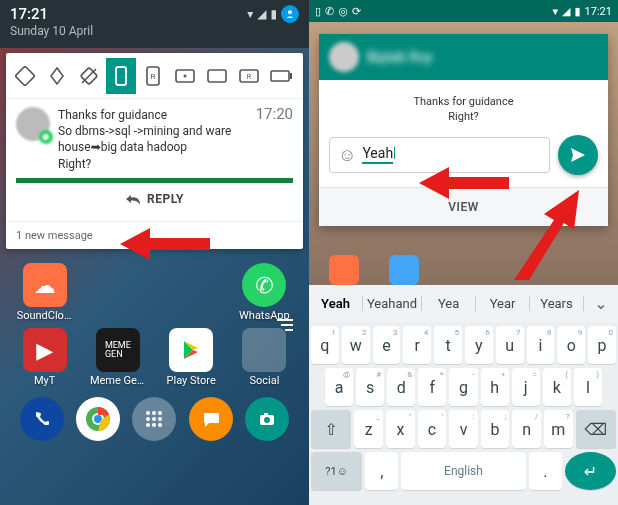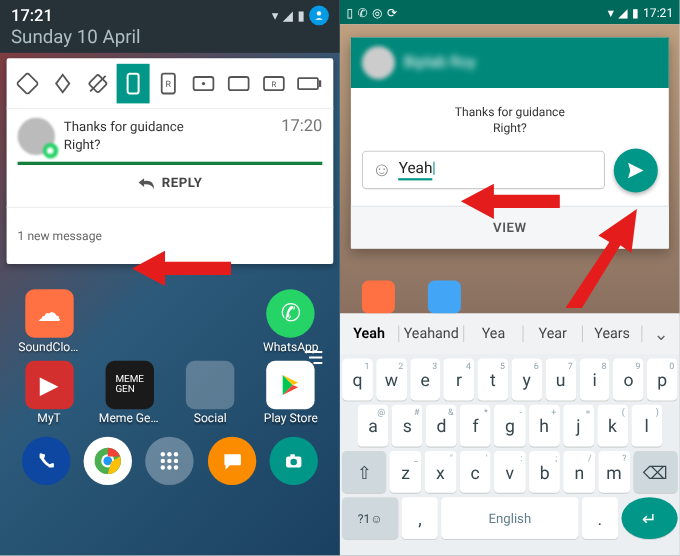--- a/index.html
+++ b/index.html
@@ -8,35 +8,35 @@
   .left-phone { width: 309px; height: 505px; background: linear-gradient(135deg,#8b3a3a 0%,#2c5a7a 50%,#1a4060 100%); }
   .right-phone { width: 309px; height: 505px; background: #eceff1; }
 
   
   .status-bar-l { height: 48px; background: #263238; color: #fff; padding: 4px 10px 2px; display:flex; flex-direction:column; }
   .status-top-l { display:flex; align-items:center; width:100%; height:20px; }
   .status-time-l { font-size: 15px; font-weight:500; }
   .status-spacer { flex:1; }
   .status-icons-l { display:flex; gap:4px; align-items:center; color:#cfd8dc; font-size:12px; }
   .prof-circle { width:18px; height:18px; border-radius:50%; background:#039be5; display:flex; align-items:center; justify-content:center; }
-  .status-date-l { font-size: 17px; color:#b0bec5; }
+  .status-date-l { font-size: 12px; color:#b0bec5; }
 
   .notif-panel { background:#fff; margin:5px 6px 0; border-radius:2px; box-shadow:0 2px 6px rgba(0,0,0,0.3); }
   .rotation-row { display:flex; height:46px; align-items:center; padding:0 4px; gap:2px; border-bottom:1px solid #eee; overflow:hidden; }
   .rot-item { width:30px; height:36px; display:flex; align-items:center; justify-content:center; color:#555; font-size:18px; }
   .rot-active { background:#009688; color:#fff; }
   .notif-card { padding:8px 10px 6px; position:relative; }
   .notif-time { position:absolute; top:6px; right:10px; font-size:15px; color:#777; }
   .notif-head { display:flex; gap:8px; }
   .avatar-blur { width:34px; height:34px; border-radius:50%; background:#bbb; position:relative; filter:blur(1px); }
   .wa-badge { position:absolute; right:-3px; bottom:-3px; width:14px; height:14px; border-radius:50%; background:#25d366; display:flex; align-items:center; justify-content:center; filter:none; }
   .notif-text { font-size:12px; color:#333; line-height:1.35; flex:1; }
-  .notif-actions { display:flex; border-top:3px solid #15803d; margin-top:6px; }
+  .notif-actions { display:flex; border-top:5px solid #15803d; margin-top:6px; }
   .notif-action { flex:1; text-align:center; padding:9px 0; font-size:12px; font-weight:700; color:#444; letter-spacing:0.5px; display:flex; align-items:center; justify-content:center; gap:6px; }
-  .notif-footer { border-top:1px solid #eee; padding:19px 10px; font-size:11px; color:#666; }
+  .notif-footer { border-top:1px solid #eee; padding:7px 10px; font-size:11px; color:#666; }
 
   .home-grid { position:absolute; bottom:0; left:0; right:0; padding:6px 8px 4px; }
   .app-row { display:flex; justify-content:space-around; margin-bottom:6px; }
   .app-ico { width:56px; display:flex; flex-direction:column; align-items:center; gap:2px; }
   .app-sq { width:44px; height:44px; border-radius:8px; display:flex; align-items:center; justify-content:center; font-size:22px; color:#fff; }
   .app-lbl { font-size:11px; color:#fff; text-shadow:0 1px 2px rgba(0,0,0,0.6); white-space:nowrap; overflow:hidden; text-overflow:ellipsis; max-width:56px;text-align:right; }
   .equalizer { position:absolute; right:14px; top:60px; color:#fff; }
   .dock { display:flex; justify-content:space-around; padding:4px 6px 2px; }
   .dock-ico { width:44px; height:44px; border-radius:50%; display:flex; align-items:center; justify-content:center; font-size:22px; }
 
@@ -157,20 +157,21 @@
       <div class="notif-head">
         <div class="avatar-blur">
           <div class="wa-badge">
             <svg width="8" height="8" viewBox="0 0 8 8">
                 <path d="M4 1 A3 3 0 1 1 1.5 6 L1 7 L2 6.5 A3 3 0 0 1 4 1" fill="#fff"></path>
               </svg>
           </div>
         </div>
         <div class="notif-text">
           <div>Thanks for guidance</div>
+          <div>So dbms-&gt;sql -&gt;mining and ware house➡big data hadoop</div>
           <div>Right?</div>
         </div>
       </div>
       <div class="notif-actions">
         <div class="notif-action">
           <svg width="16" height="14" viewBox="0 0 16 14">
               <path d="M6 3 L1 7 L6 11 L6 8.5 Q13 8 15 13 Q15 4 6 5.5 Z" fill="#555"></path>
             </svg>
           <span>REPLY</span>
         </div>
@@ -204,39 +205,39 @@
         </div>
     </div>
     <div class="app-row">
       <div class="app-ico">
           <div class="app-sq" style="background:#d32f2f">▶</div>
           <div class="app-lbl">MyT</div>
         </div>
       <div class="app-ico">
           <div class="app-sq" style="background:#1a1a1a;font-size:9px;line-height:1">MEME<br>GEN</div>
           <div class="app-lbl">Meme Generat</div>
-        </div>
-      <div class="app-ico">
-          <div class="app-sq" style="background:rgba(255,255,255,0.25);display:grid;grid-template-columns:1fr 1fr;gap:2px;padding:6px">
-            <div style="background:#1da1f2;border-radius:3px"></div>
-            <div style="background:#3b5998;border-radius:3px"></div>
-            <div style="background:#e1306c;border-radius:3px"></div>
-            <div style="background:#0077b5;border-radius:3px"></div>
-          </div>
-          <div class="app-lbl">Social</div>
         </div>
       <div class="app-ico">
           <div class="app-sq" style="background:#fff">
             <svg width="26" height="26" viewBox="0 0 26 26">
               <path d="M6 4 L6 22 L15 13 Z" fill="#00c853"></path>
               <path d="M6 4 L20 11 L15 13 Z" fill="#ffc107"></path>
               <path d="M6 22 L20 15 L15 13 Z" fill="#f44336"></path>
             </svg>
           </div>
           <div class="app-lbl">Play Store</div>
+        </div>
+      <div class="app-ico">
+          <div class="app-sq" style="background:rgba(255,255,255,0.25);display:grid;grid-template-columns:1fr 1fr;gap:2px;padding:6px">
+            <div style="background:#1da1f2;border-radius:3px"></div>
+            <div style="background:#3b5998;border-radius:3px"></div>
+            <div style="background:#e1306c;border-radius:3px"></div>
+            <div style="background:#0077b5;border-radius:3px"></div>
+          </div>
+          <div class="app-lbl">Social</div>
         </div>
     </div>
     <div class="dock">
       <div class="dock-ico" style="background:#0d47a1">
           <svg width="20" height="20" viewBox="0 0 20 20">
             <path d="M5 3 Q4 3 4 4 L4 7 Q4 8 5 8 Q8 13 12 15 Q12 16 13 16 L16 16 Q17 16 17 15 L17 13 Q17 12 16 12 L13 13 Q10 11 8 8 L9 5 Q9 4 8 4 Z" fill="#fff"></path>
           </svg>
         </div>
       <div class="dock-ico" style="background:#fff">
           <svg width="28" height="28" viewBox="0 0 28 28">

